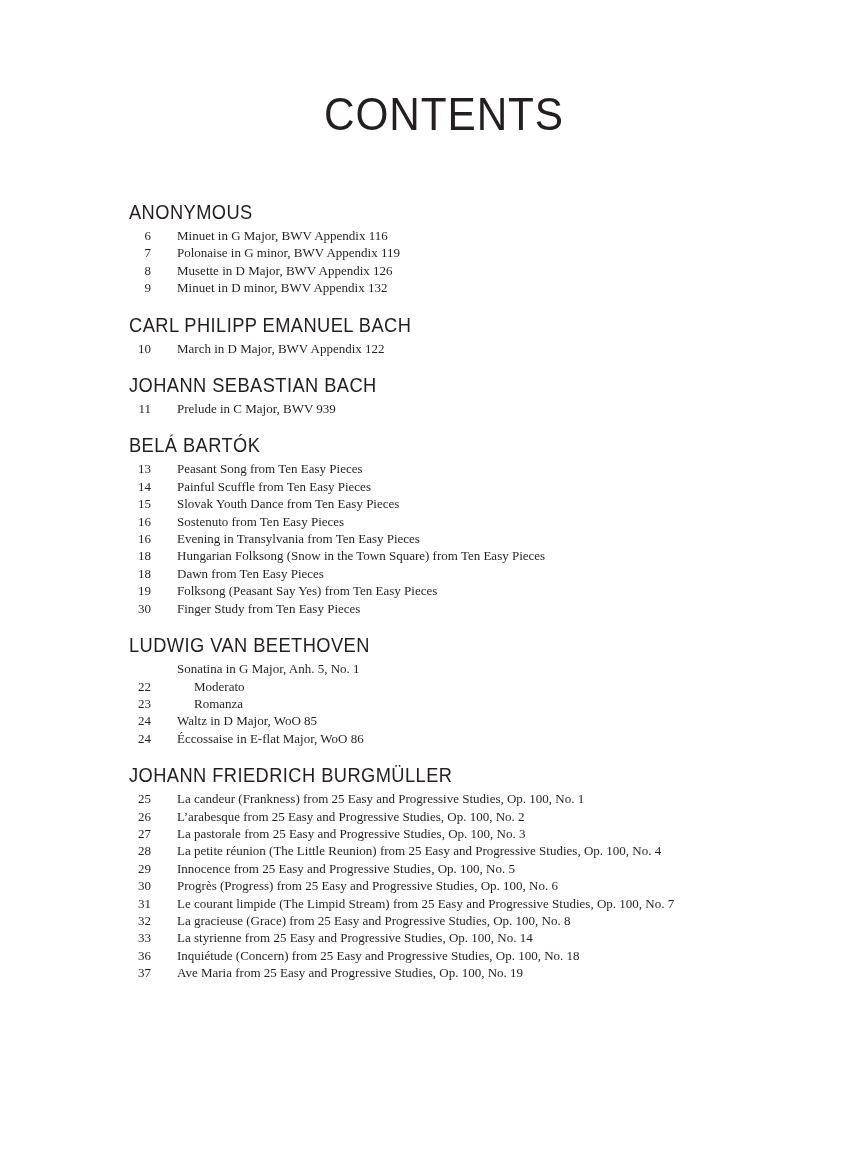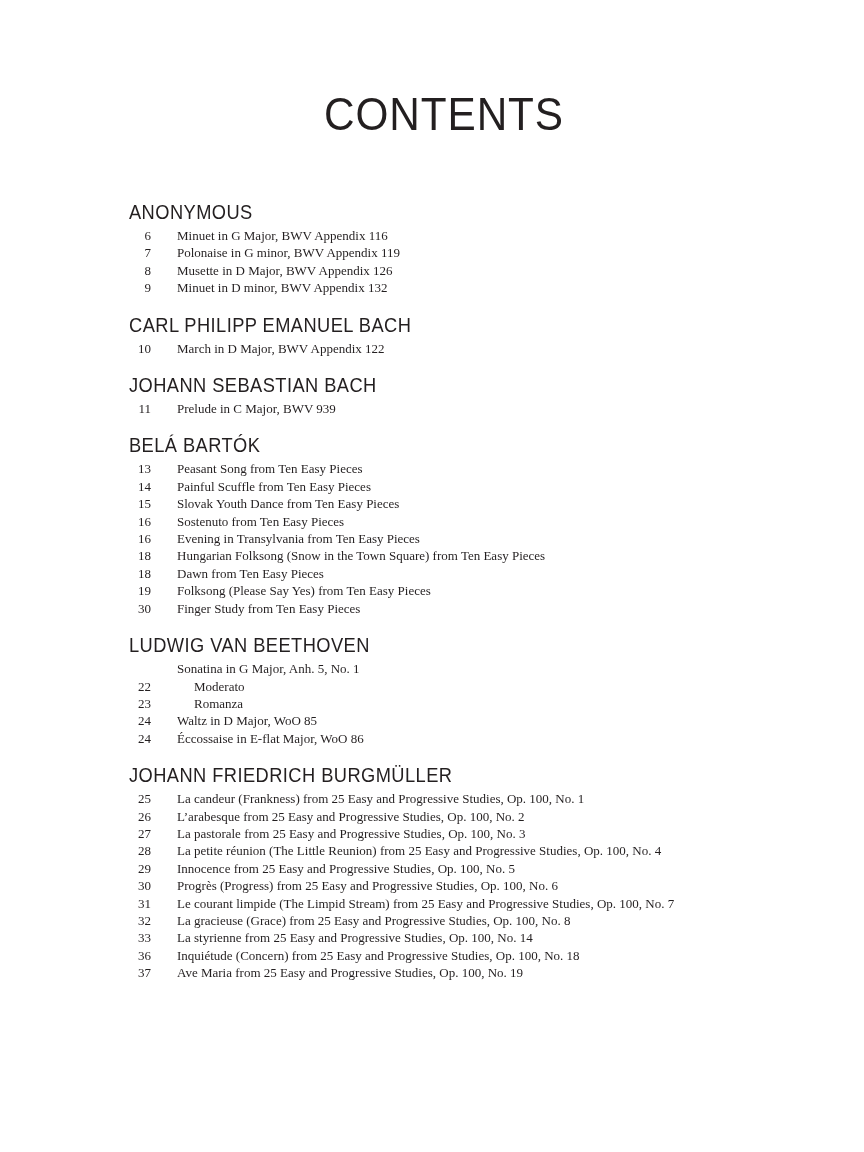--- a/index.html
+++ b/index.html
@@ -119,21 +119,21 @@
         <div class="entry">
           <span class="pg">18</span>
           <span class="tt"><span>Hungarian Folksong (Snow in the Town Square) from </span><span class="it">Ten Easy Pieces</span></span>
         </div>
         <div class="entry">
           <span class="pg">18</span>
           <span class="tt"><span>Dawn from </span><span class="it">Ten Easy Pieces</span></span>
         </div>
         <div class="entry">
           <span class="pg">19</span>
-          <span class="tt"><span>Folksong (Please Say Yes) from </span><span class="it">Ten Easy Pieces</span></span>
+          <span class="tt"><span>Folksong (Peasant Say Yes) from </span><span class="it">Ten Easy Pieces</span></span>
         </div>
         <div class="entry">
           <span class="pg">30</span>
           <span class="tt"><span>Finger Study from </span><span class="it">Ten Easy Pieces</span></span>
         </div>
       </section>
       <section class="section">
         <h2 class="composer">LUDWIG VAN BEETHOVEN</h2>
         <div class="entry">
           <span class="pg"></span>

